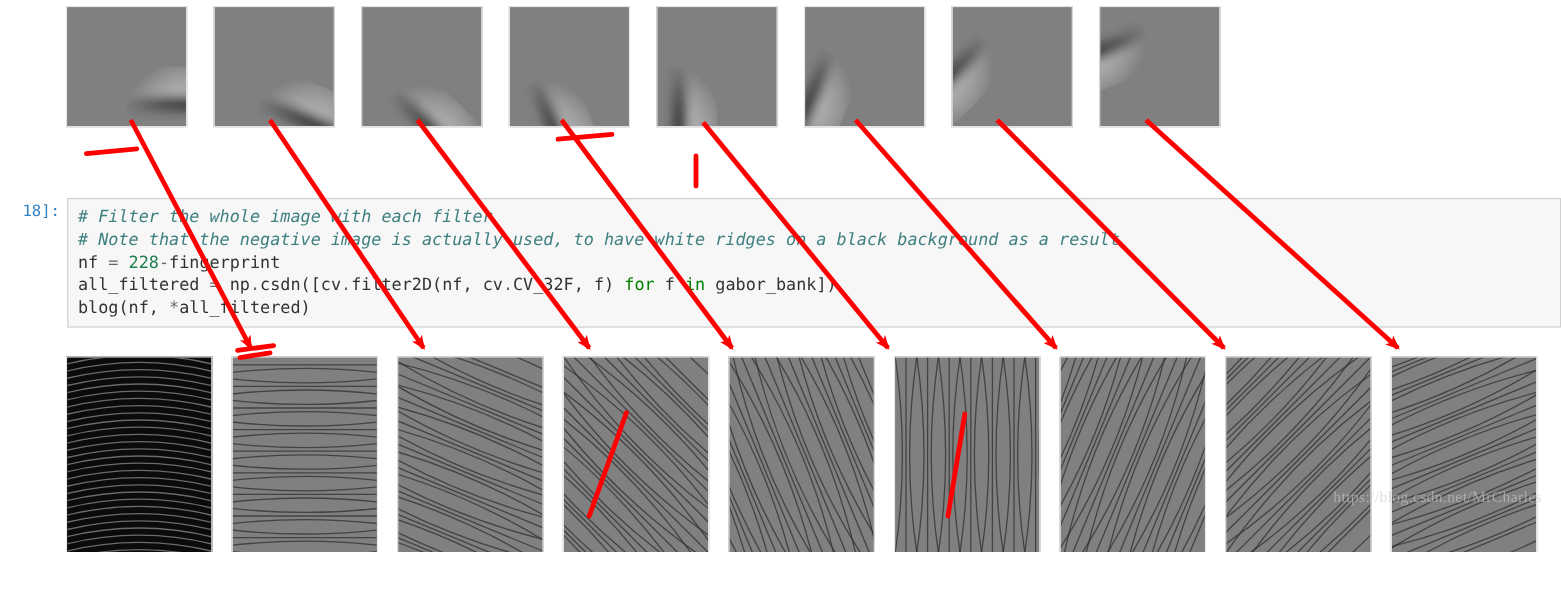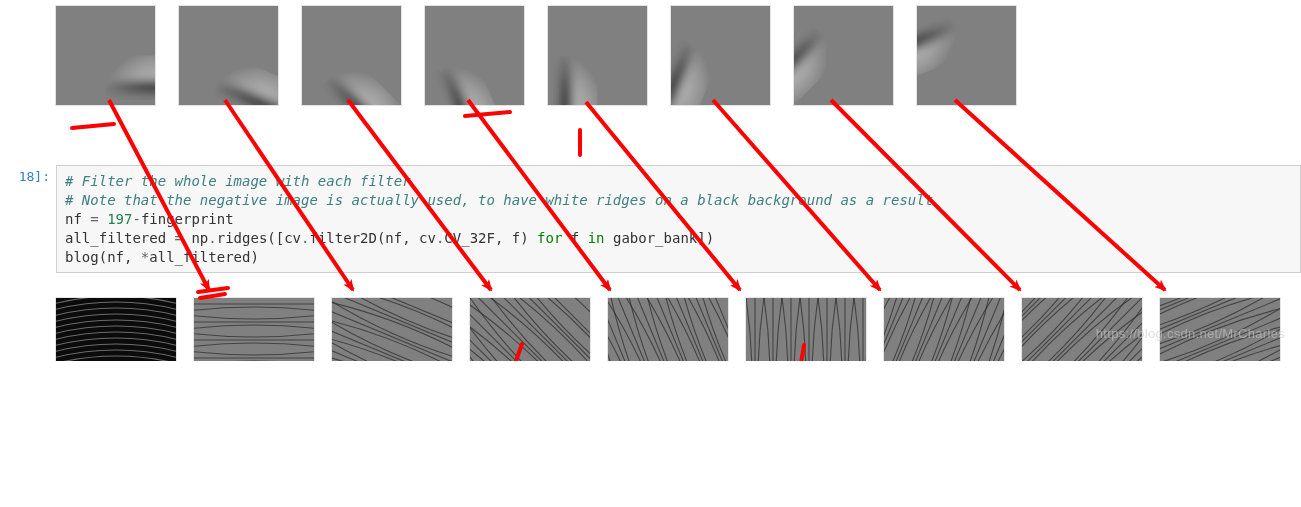--- a/index.html
+++ b/index.html
@@ -1,32 +1,32 @@
 <!DOCTYPE html>
 <html><head>
 <meta charset="utf-8">
 <style>
   html,body{margin:0;padding:0;background:#fff;font-family:Consolas,Menlo,monospace;font-size:14px;color:#333}
-  .canvas{position:relative;width:1301px;height:361px;background:#fff}
+  .canvas{position:relative;width:1301px;height:460px;background:#fff}
   
   .top-row{position:absolute;left:55px;top:5px;display:flex;gap:22px}
   .filter-thumb{width:99px;height:99px;border:1px solid #e3e3e3;background:#808080;position:relative;overflow:hidden}
   
   .cell{position:absolute;left:0;top:165px;width:1301px;display:flex}
   .prompt{width:50px;text-align:right;padding:4px 6px 0 0;color:#307fc1;font-size:13px}
   .code-box{flex:1;border:1px solid #cfcfcf;background:#f7f7f7;padding:6px 8px;line-height:1.35;white-space:pre;overflow:hidden}
   .c-comment{color:#408080;font-style:italic}
   .c-op{color:#666}
   .c-num{color:#208050}
   .c-kw{color:#008000;font-weight:normal}
   
   .bottom-row{position:absolute;left:55px;top:297px;display:flex;gap:16px}
   .out-thumb{width:120px;height:162px;border:1px solid #e6e6e6;background:#7f7f7f;position:relative;overflow:hidden}
   .out-thumb.dark{background:#0b0b0b}
-  .watermark{position:absolute;right:16px;bottom:20px;color:#c9c9c9;font-family:Liberation Sans, sans-serif;font-size:13px;letter-spacing:.3px;opacity:.6}
+  .watermark{position:absolute;right:16px;bottom:38px;color:#c9c9c9;font-family:Liberation Serif, serif;font-size:13px;letter-spacing:.3px;opacity:.6}
   
   .annot{position:absolute;left:0;top:0;width:1301px;height:507px;pointer-events:none}
 </style>
 </head>
 <body>
 
 <div class="canvas">
 
   <div class="top-row" id="top-row">
       <div class="filter-thumb"><svg width="99" height="99" viewBox="0 0 99 99">
@@ -204,22 +204,22 @@
             <rect x="-70" y="7" width="140" height="16" fill="#e9e9e9"></rect>
             <rect x="-70" y="23" width="140" height="14" fill="#2b2b2b"></rect>
           </g>
   </svg></div>
     </div>
 
   <div class="cell">
     <div class="prompt">18]:</div>
     <div class="code-box"><span class="c-comment"># Filter the whole image with each filter</span>
 <span class="c-comment"># Note that the negative image is actually used, to have white ridges on a black background as a result</span>
-<span><span>nf </span><span class="c-op">=</span><span> </span><span class="c-num">197</span><span class="c-op">-</span><span>fingerprint</span></span>
-<span><span>all_filtered </span><span class="c-op">=</span><span> np</span><span class="c-op">.</span><span>ridges([cv</span><span class="c-op">.</span><span>filter2D(nf, cv</span><span class="c-op">.</span><span>CV_32F, f) </span><span class="c-kw">for</span><span> f </span><span class="c-kw">in</span><span> gabor_bank])</span></span>
+<span><span>nf </span><span class="c-op">=</span><span> </span><span class="c-num">228</span><span class="c-op">-</span><span>fingerprint</span></span>
+<span><span>all_filtered </span><span class="c-op">=</span><span> np</span><span class="c-op">.</span><span>csdn([cv</span><span class="c-op">.</span><span>filter2D(nf, cv</span><span class="c-op">.</span><span>CV_32F, f) </span><span class="c-kw">for</span><span> f </span><span class="c-kw">in</span><span> gabor_bank])</span></span>
 <span><span>blog(nf, </span><span class="c-op">*</span><span>all_filtered)</span></span></div>
   </div>
 
   <div class="bottom-row" id="bottom-row">
       <div class="out-thumb dark"><svg width="120" height="162" viewBox="0 0 120 162">
     <rect width="120" height="162" fill="#0b0b0b"></rect>
     <g transform="translate(60,81) rotate(0) translate(-60,-81)">
             <path d="M -40 -120 Q 60 -160 160 -120" stroke="#767676" stroke-width="1.1" fill="none" opacity="0.9"></path>
             <path d="M -40 -114 Q 60 -154 160 -114" stroke="#767676" stroke-width="1.1" fill="none" opacity="0.9"></path>
             <path d="M -40 -108 Q 60 -148 160 -108" stroke="#767676" stroke-width="1.1" fill="none" opacity="0.9"></path>

